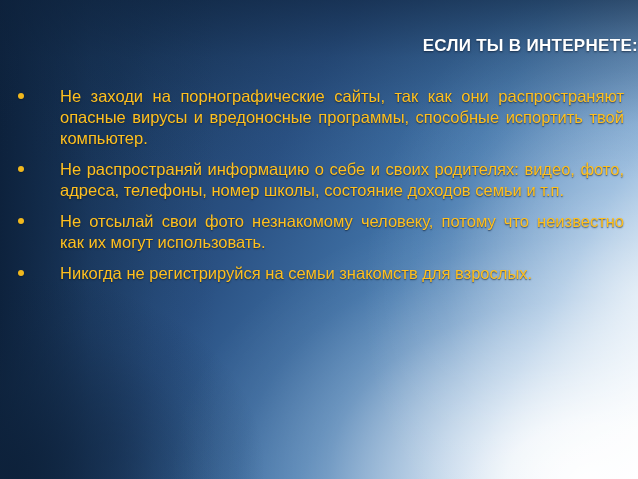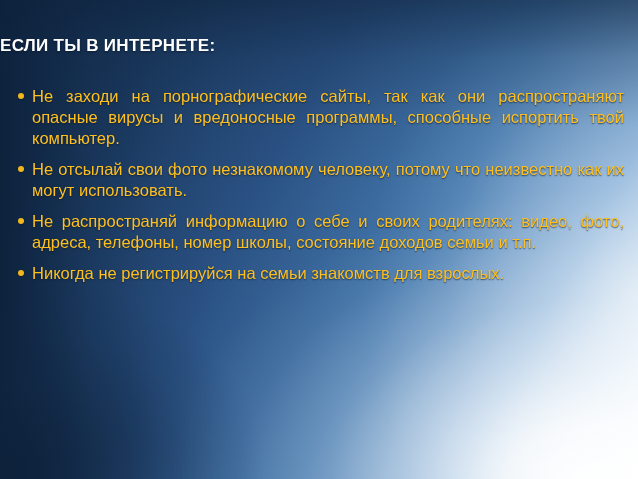--- a/index.html
+++ b/index.html
@@ -77,21 +77,21 @@
   .content {
     position: absolute;
     inset: 0;
   }
 
   .slide-title {
     position: absolute;
     top: 36px;
     left: 0;
     width: 638px;
-    text-align: left;
+    text-align: right;
     color: #ffffff;
     font-size: 17px;
     font-weight: bold;
     letter-spacing: 0.3px;
     text-shadow: 0 1px 2px rgba(8,22,42,0.65);
     white-space: nowrap;
   }
 
   .bullet-list {
     position: absolute;
@@ -124,20 +124,21 @@
 
   .bullet-text {
     flex: 1 1 auto;
     color: #ffc01f;
     font-size: 16.5px;
     line-height: 21px;
     text-align: justify;
     text-justify: inter-word;
     text-shadow: 0 1px 1.4px rgba(12,28,50,0.72);
     padding-right: 4px;
+    margin-left: 28px;
   }
 
   
 </style>
 </head>
 <body>
 
 <div id="slide">
 
   <div class="bg-layer bg-base"></div>
@@ -158,28 +159,28 @@
             <span class="dot"></span>
           </span>
         <span class="bullet-text">Не заходи на порнографические сайты, так как они распространяют опасные вирусы и вредоносные программы, способные испортить твой компьютер.</span>
       </div>
 
 
       <div class="bullet-item">
         <span class="bullet-marker">
             <span class="dot"></span>
           </span>
-        <span class="bullet-text">Не отсылай свои фото незнакомому человеку, потому что неизвестно как их могут использовать.</span>
+        <span class="bullet-text">Не распространяй информацию о себе и своих родителях: видео, фото, адреса, телефоны, номер школы, состояние доходов семьи и т.п.</span>
       </div>
 
       <div class="bullet-item">
         <span class="bullet-marker">
             <span class="dot"></span>
           </span>
-        <span class="bullet-text">Не распространяй информацию о себе и своих родителях: видео, фото, адреса, телефоны, номер школы, состояние доходов семьи и т.п.</span>
+        <span class="bullet-text">Не отсылай свои фото незнакомому человеку, потому что неизвестно как их могут использовать.</span>
       </div>
 
       <div class="bullet-item">
         <span class="bullet-marker">
             <span class="dot"></span>
           </span>
         <span class="bullet-text">Никогда не регистрируйся на семьи знакомств для взрослых.</span>
       </div>
 
     </div>

